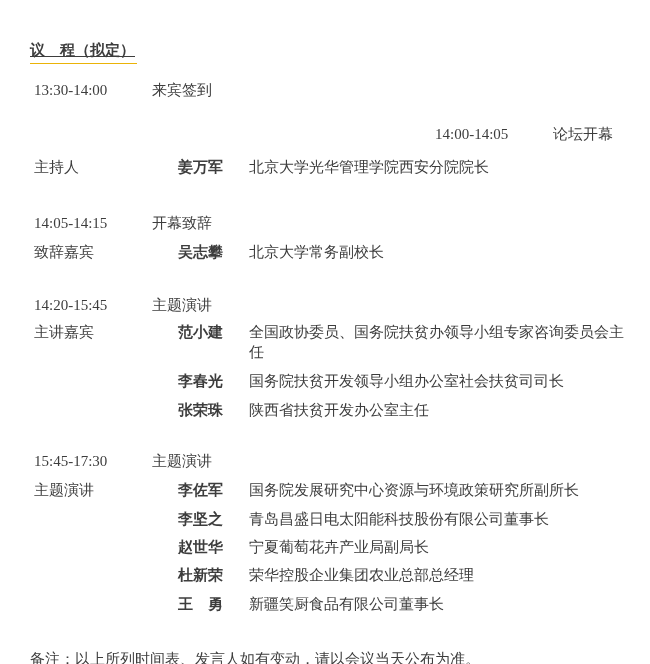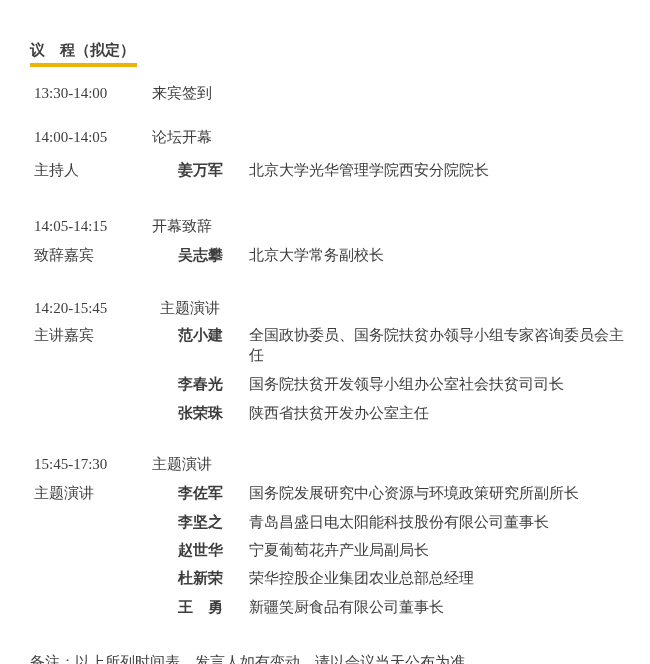--- a/index.html
+++ b/index.html
@@ -14,40 +14,41 @@
     color: #3d3d3d;
     overflow: hidden;
   }
   .title-row {
     margin: 40px 0 0 30px;
     line-height: 20px;
   }
   .title-text {
     display: inline-block;
     font-weight: bold;
-    border-bottom: 4px solid #eab308;
+    border-bottom: 1px solid #eab308;
     padding: 0 2px 3px 0;
+    text-decoration: underline;
   }
   .row {
     display: flex;
     line-height: 20px;
     margin-left: 34px;
   }
   .c1 { width: 118px; flex: 0 0 118px; }
   .c2 { width: 97px;  flex: 0 0 97px; }
   .c3 { flex: 1 1 auto; padding-right: 20px; }
   .name { font-weight: bold; text-align: center; }
   .mt7  { margin-top: 7px; }
   .mt8  { margin-top: 8px; }
   .mt9  { margin-top: 9px; }
   .mt13 { margin-top: 13px; }
   .mt16 { margin-top: 16px; }
-  .mt24 { margin-top: 24px; }
+  .mt24 { margin-top: 24px; justify-content: flex-end; }
   .mt31 { margin-top: 31px; }
-  .mt33 { margin-top: 33px; gap: 8px; }
+  .mt33 { margin-top: 33px; }
   .mt35 { margin-top: 35px; }
   .mt36 { margin-top: 36px; }
   .note-row { margin-left: 30px; line-height: 20px; }
 </style>
 </head>
 <body>
 
 <div class="doc">
 
   <div class="title-row">

